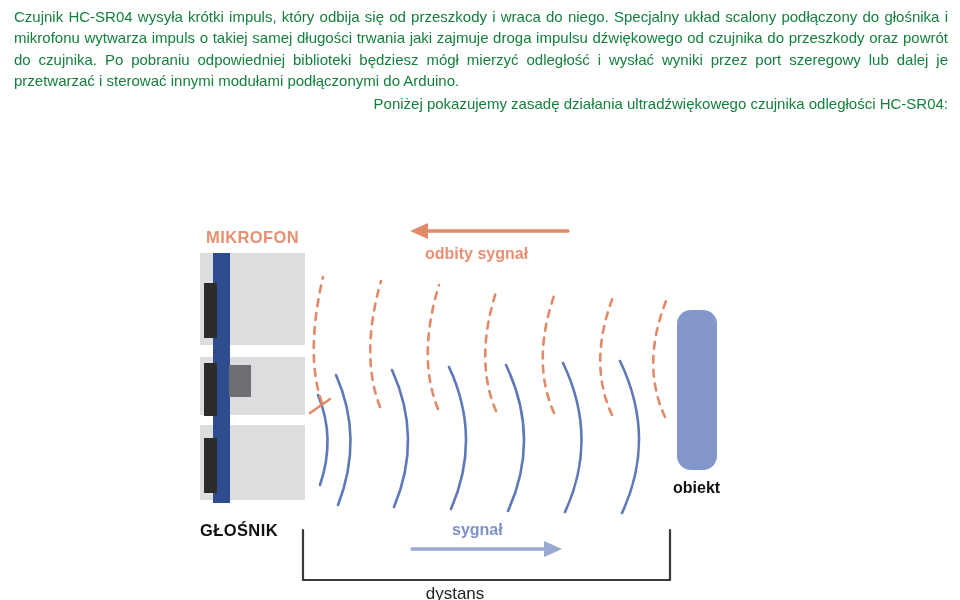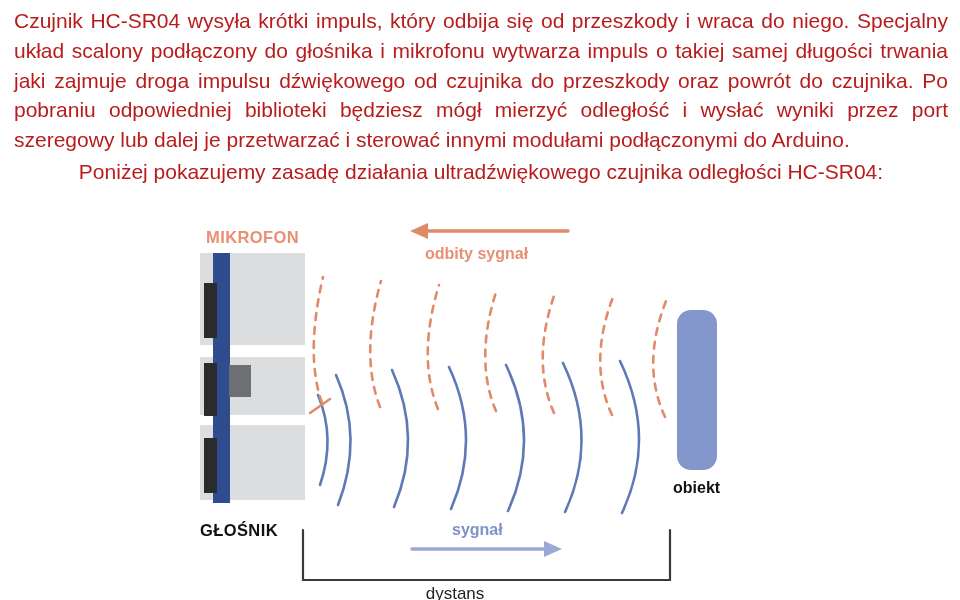--- a/index.html
+++ b/index.html
@@ -15,31 +15,31 @@
     overflow: hidden;
     position: relative;
   }
 
   
   .article-text {
     position: absolute;
     left: 14px;
     top: 6px;
     width: 934px;
-    font-size: 21px;
+    font-size: 15px;
     line-height: 1.42;
-    color: #b91c1c;
+    color: #15803d;
     text-align: justify;
     text-justify: inter-word;
   }
   .article-text p {
     margin: 0 0 0 0;
   }
   .article-text p.last-line {
-    text-align: center;
+    text-align: right;
     margin-top: 2px;
   }
 
   
   .figure {
     position: absolute;
     left: 0;
     top: 185px;
     width: 840px;
     height: 415px;

